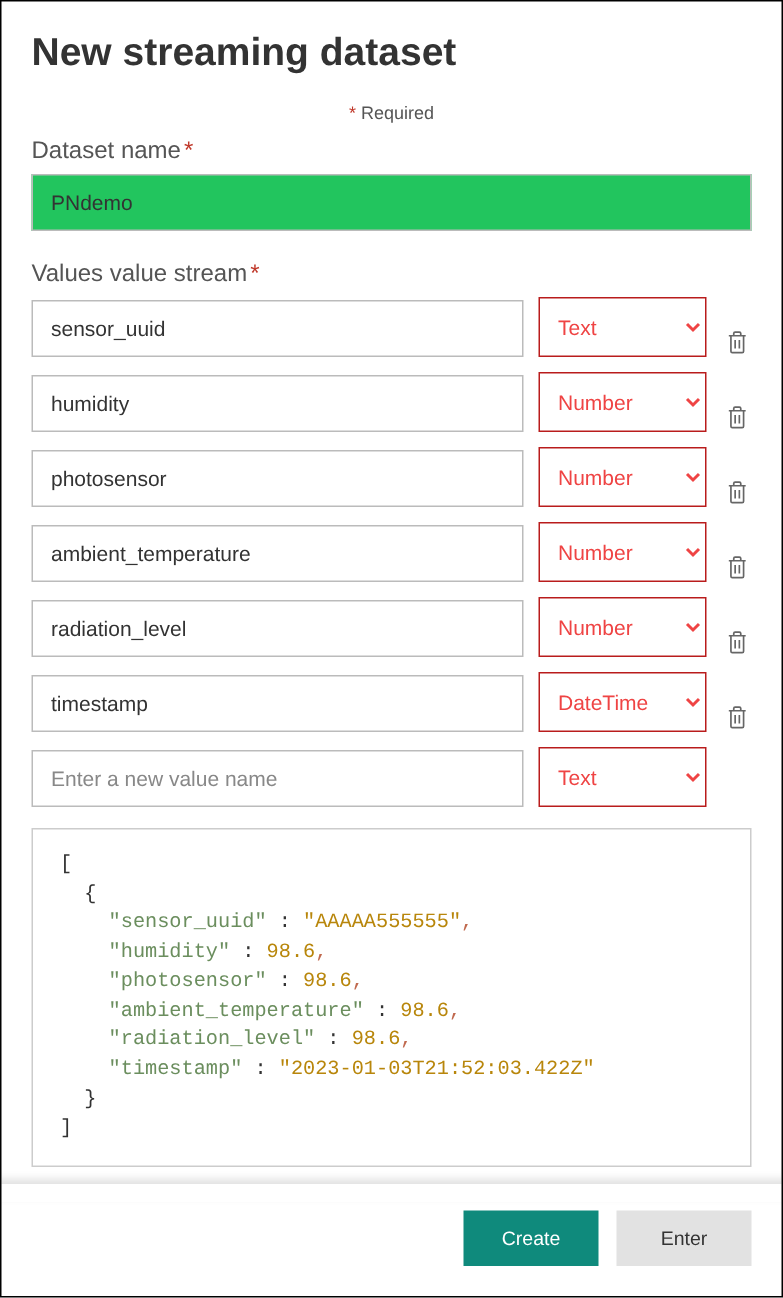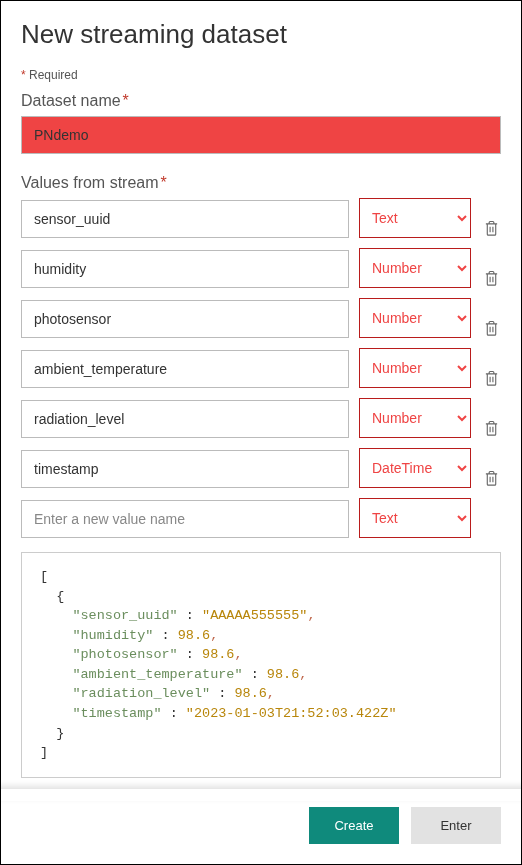--- a/index.html
+++ b/index.html
@@ -13,46 +13,47 @@
       flex-direction: column;
       overflow: hidden;
     }
     .content {
       flex: 1;
       padding: 18px 20px 10px 20px;
       overflow: auto;
     }
     h1 {
       font-size: 26px;
-      font-weight: 400;
+      font-weight: 700;
       color: #333;
       margin-bottom: 18px;
     }
     .required-note {
       font-size: 12px;
       color: #555;
       margin-bottom: 10px;
+      text-align: center;
     }
     .required-note .star { color: #c0392b; }
     .field-label {
       font-size: 16px;
       color: #555;
       margin-bottom: 6px;
       display: block;
     }
     .field-label .star { color: #c0392b; margin-left: 2px; }
     .text-input {
       width: 100%;
       border: 1px solid #bbb;
       padding: 10px 12px;
       font-size: 14px;
       color: #333;
       font-family: inherit;
       outline: none;
-      background: #ef4444;
+      background: #22c55e;
     }
     .dataset-name-group { margin-bottom: 20px; }
     .stream-values { margin-bottom: 14px; }
     .value-row {
       display: flex;
       align-items: flex-end;
       gap: 10px;
       margin-bottom: 10px;
     }
     .value-name {
@@ -147,21 +148,21 @@
 
   <div class="dataset-name-group">
     <label class="field-label">
       <span>Dataset name</span><span class="star">*</span>
     </label>
     <input type="text" class="text-input" value="PNdemo" style="">
   </div>
 
   <div class="stream-values">
     <label class="field-label">
-      <span>Values from stream</span><span class="star">*</span>
+      <span>Values value stream</span><span class="star">*</span>
     </label>
     <div id="rows-container">
         <div class="value-row">
           <input type="text" class="value-name" value="sensor_uuid" style="">
           <select class="value-type"><option>Text</option><option>Number</option><option>DateTime</option></select>
           <button class="trash-btn">
             <svg viewBox="0 0 16 18" fill="none" stroke="currentColor" stroke-width="1.2">
               <path d="M2 4h12M5.5 4V2.5c0-.6.4-1 1-1h3c.6 0 1 .4 1 1V4M3.5 4v11c0 .6.4 1 1 1h7c.6 0 1-.4 1-1V4M6.5 7v6M9.5 7v6"></path>
             </svg>
           </button>

